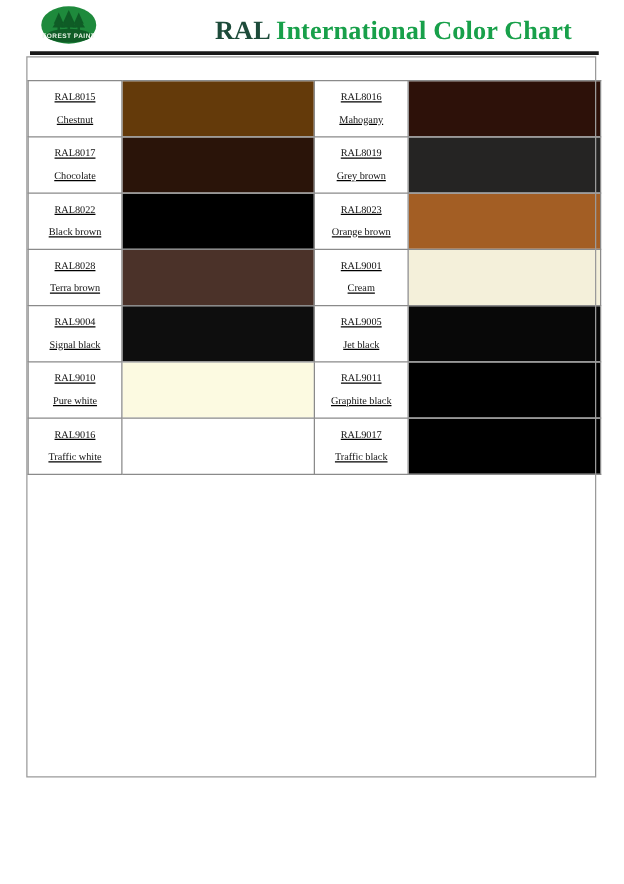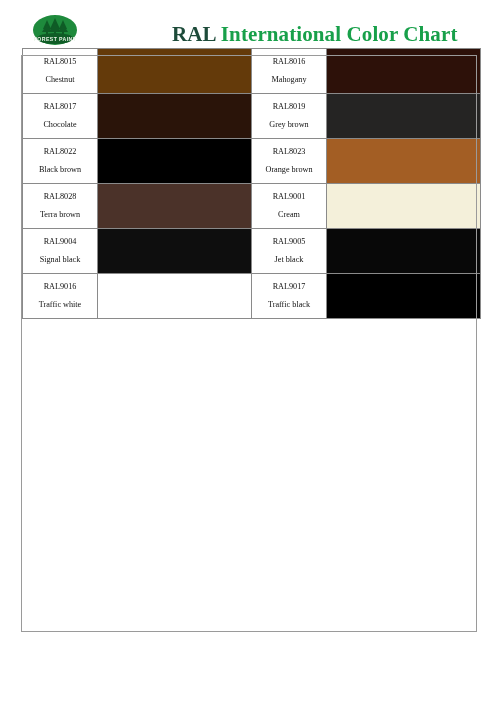--- a/index.html
+++ b/index.html
@@ -11,21 +11,20 @@
     height: 707px;
     background: #ffffff;
     font-family: "Liberation Serif", "DejaVu Serif", serif;
     overflow: hidden;
   }
   .page {
     position: relative;
     width: 499px;
     height: 630px;
     box-sizing: border-box;
-    margin-top: 10px;
   }
 
   
   .header {
     position: relative;
     height: 42px;
     display: flex;
     align-items: center;
   }
   .logo {
@@ -55,24 +54,25 @@
     top: 41px;
     width: 455px;
     height: 3px;
     background: #1a1a1a;
   }
 
   
   .chart-table {
     position: absolute;
     left: 22px;
-    top: 38px;
+    top: 64px;
     width: 454px;
     border-collapse: collapse;
     table-layout: fixed;
+    text-decoration: underline;
   }
   .chart-table td {
     border: 1px solid #8a8a8a;
     padding: 0;
     margin: 0;
     vertical-align: middle;
   }
   .label-cell {
     width: 74px;
     text-align: center;
@@ -238,20 +238,36 @@
         </td>
         <td class="label-cell">
           <span class="code">RAL9005</span>
           <span class="name">Jet black</span>
         </td>
         <td class="swatch-cell">
           <span class="swatch" style="background: rgb(8, 8, 8);"></span>
         </td>
       </tr>
 
+      <tr class="row-normal">
+        <td class="label-cell">
+          <span class="code">RAL9010</span>
+          <span class="name">Pure white</span>
+        </td>
+        <td class="swatch-cell">
+          <span class="swatch" style="background: rgb(252, 250, 225);"></span>
+        </td>
+        <td class="label-cell">
+          <span class="code">RAL9011</span>
+          <span class="name">Graphite black</span>
+        </td>
+        <td class="swatch-cell">
+          <span class="swatch" style="background: rgb(0, 0, 0);"></span>
+        </td>
+      </tr>
 
       <tr class="row-normal">
         <td class="label-cell">
           <span class="code">RAL9016</span>
           <span class="name">Traffic white</span>
         </td>
         <td class="swatch-cell">
           <span class="swatch" style="background: rgb(255, 255, 255);"></span>
         </td>
         <td class="label-cell">

